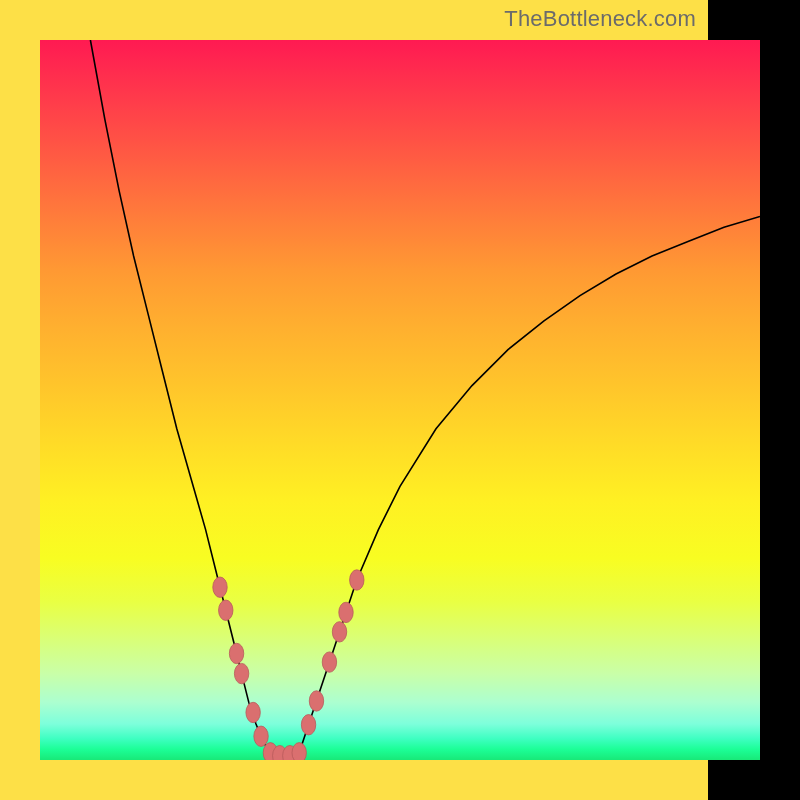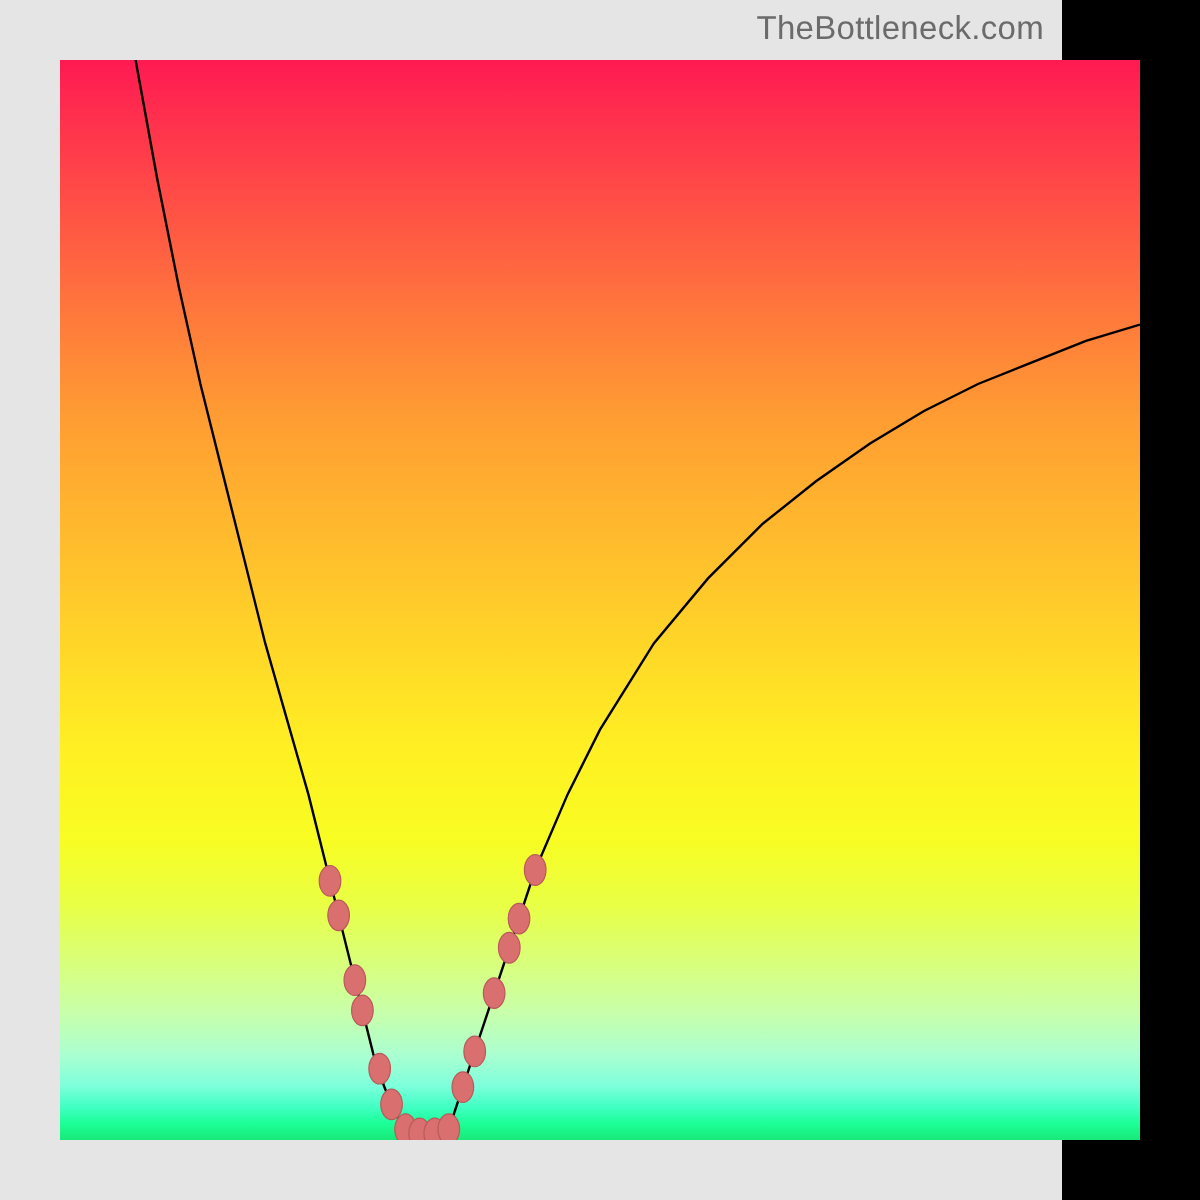--- a/index.html
+++ b/index.html
@@ -8,21 +8,21 @@
     width: 800px;
     height: 800px;
     overflow: hidden;
     background: #000;
     font-family: Arial, Helvetica, sans-serif;
   }
   .frame {
     position: relative;
     width: 708px;
     height: 800px;
-    background: #e5e5e5;
+    background: #fde047;
   }
   .plot-area {
     position: absolute;
     left: 40px;
     top: 40px;
     width: 720px;
     height: 720px;
     background: linear-gradient(to bottom,
       #ff1a52 0%,
       #ff3a4b 8%,

